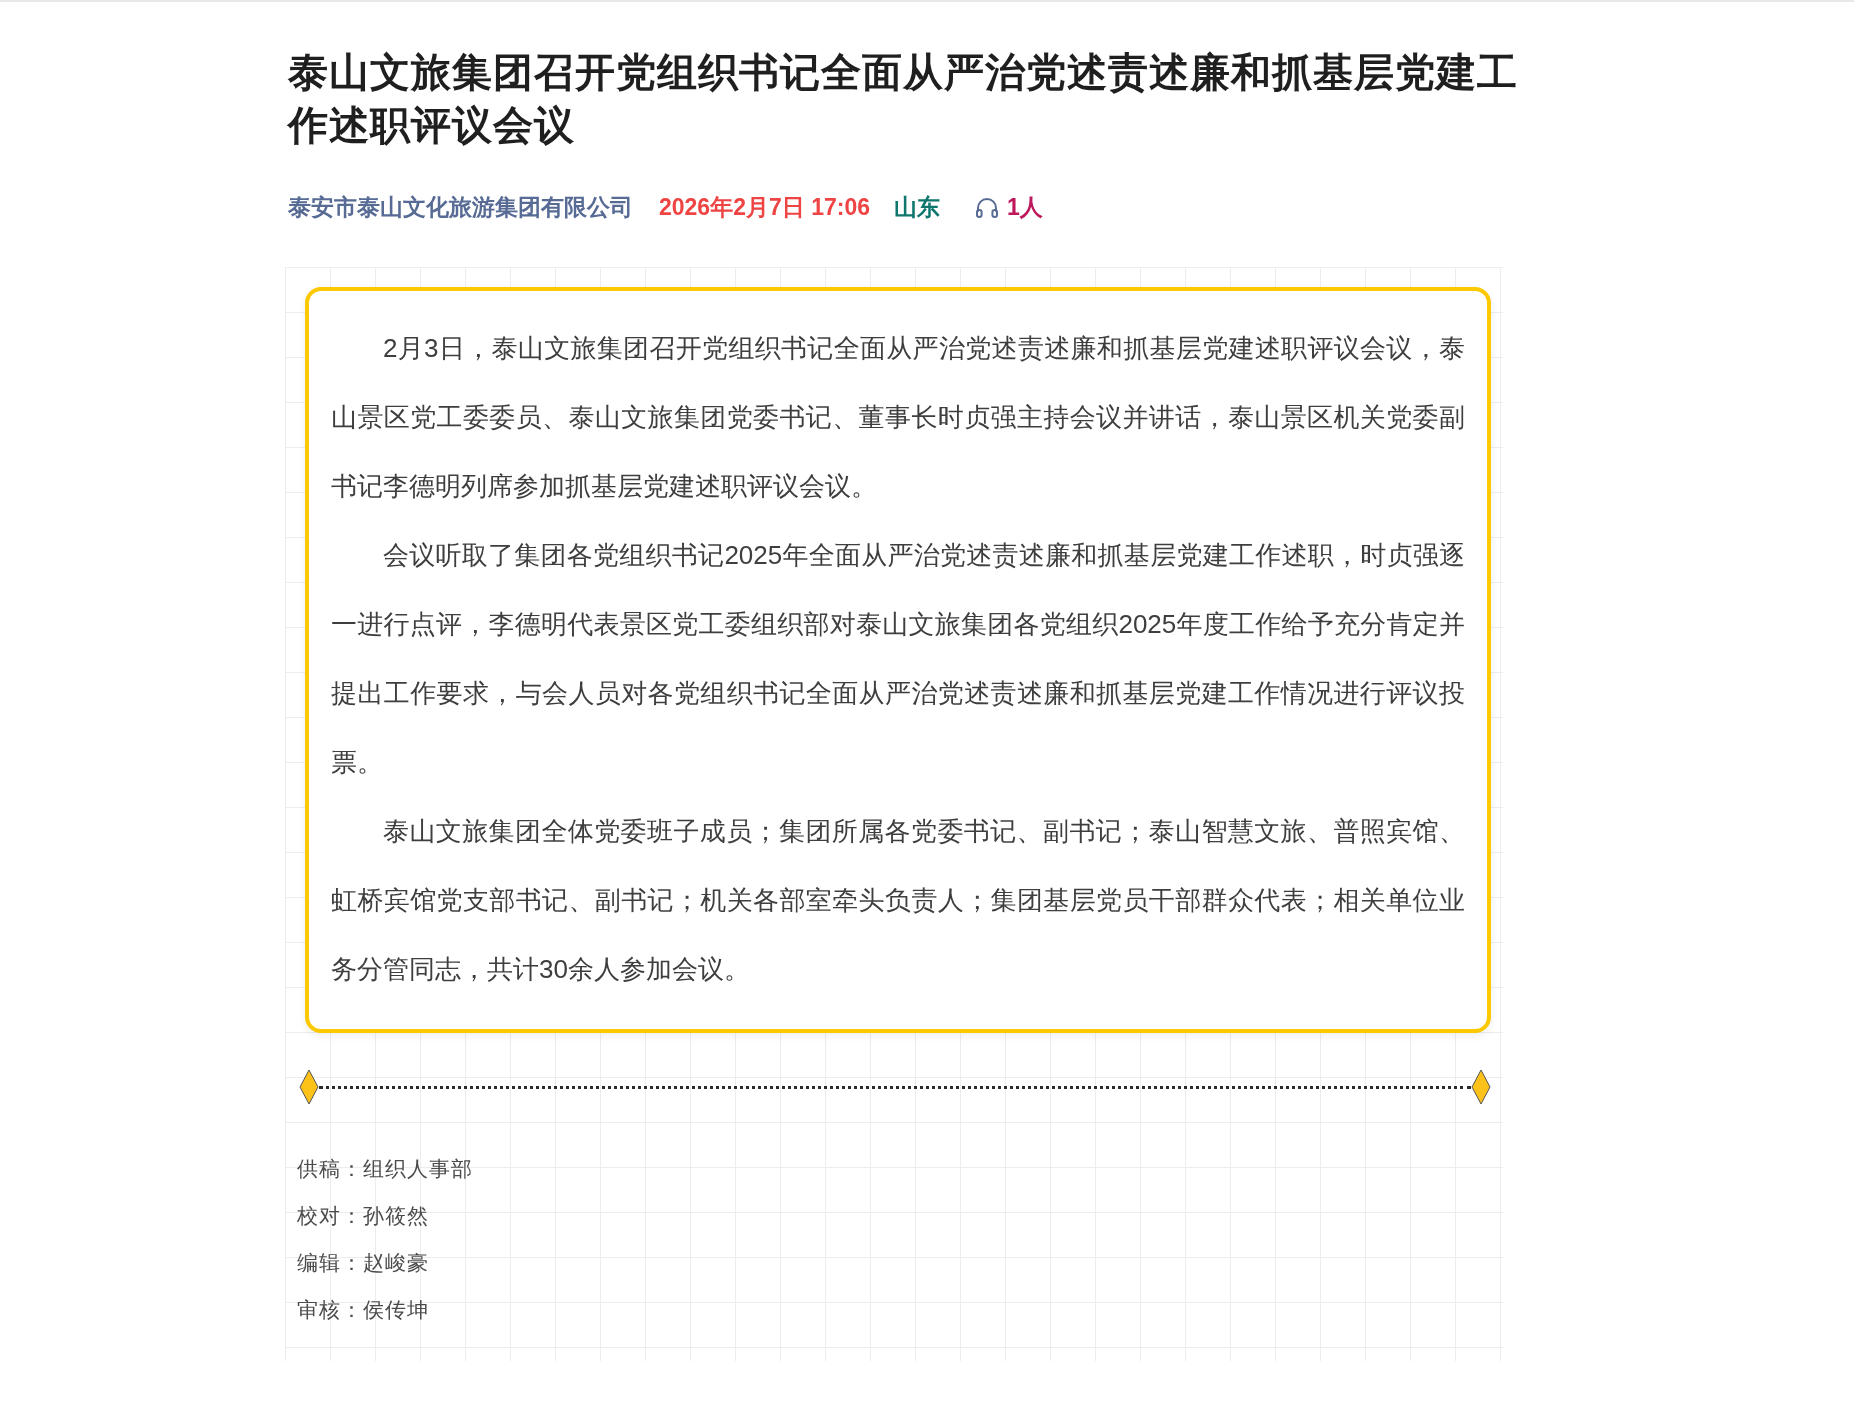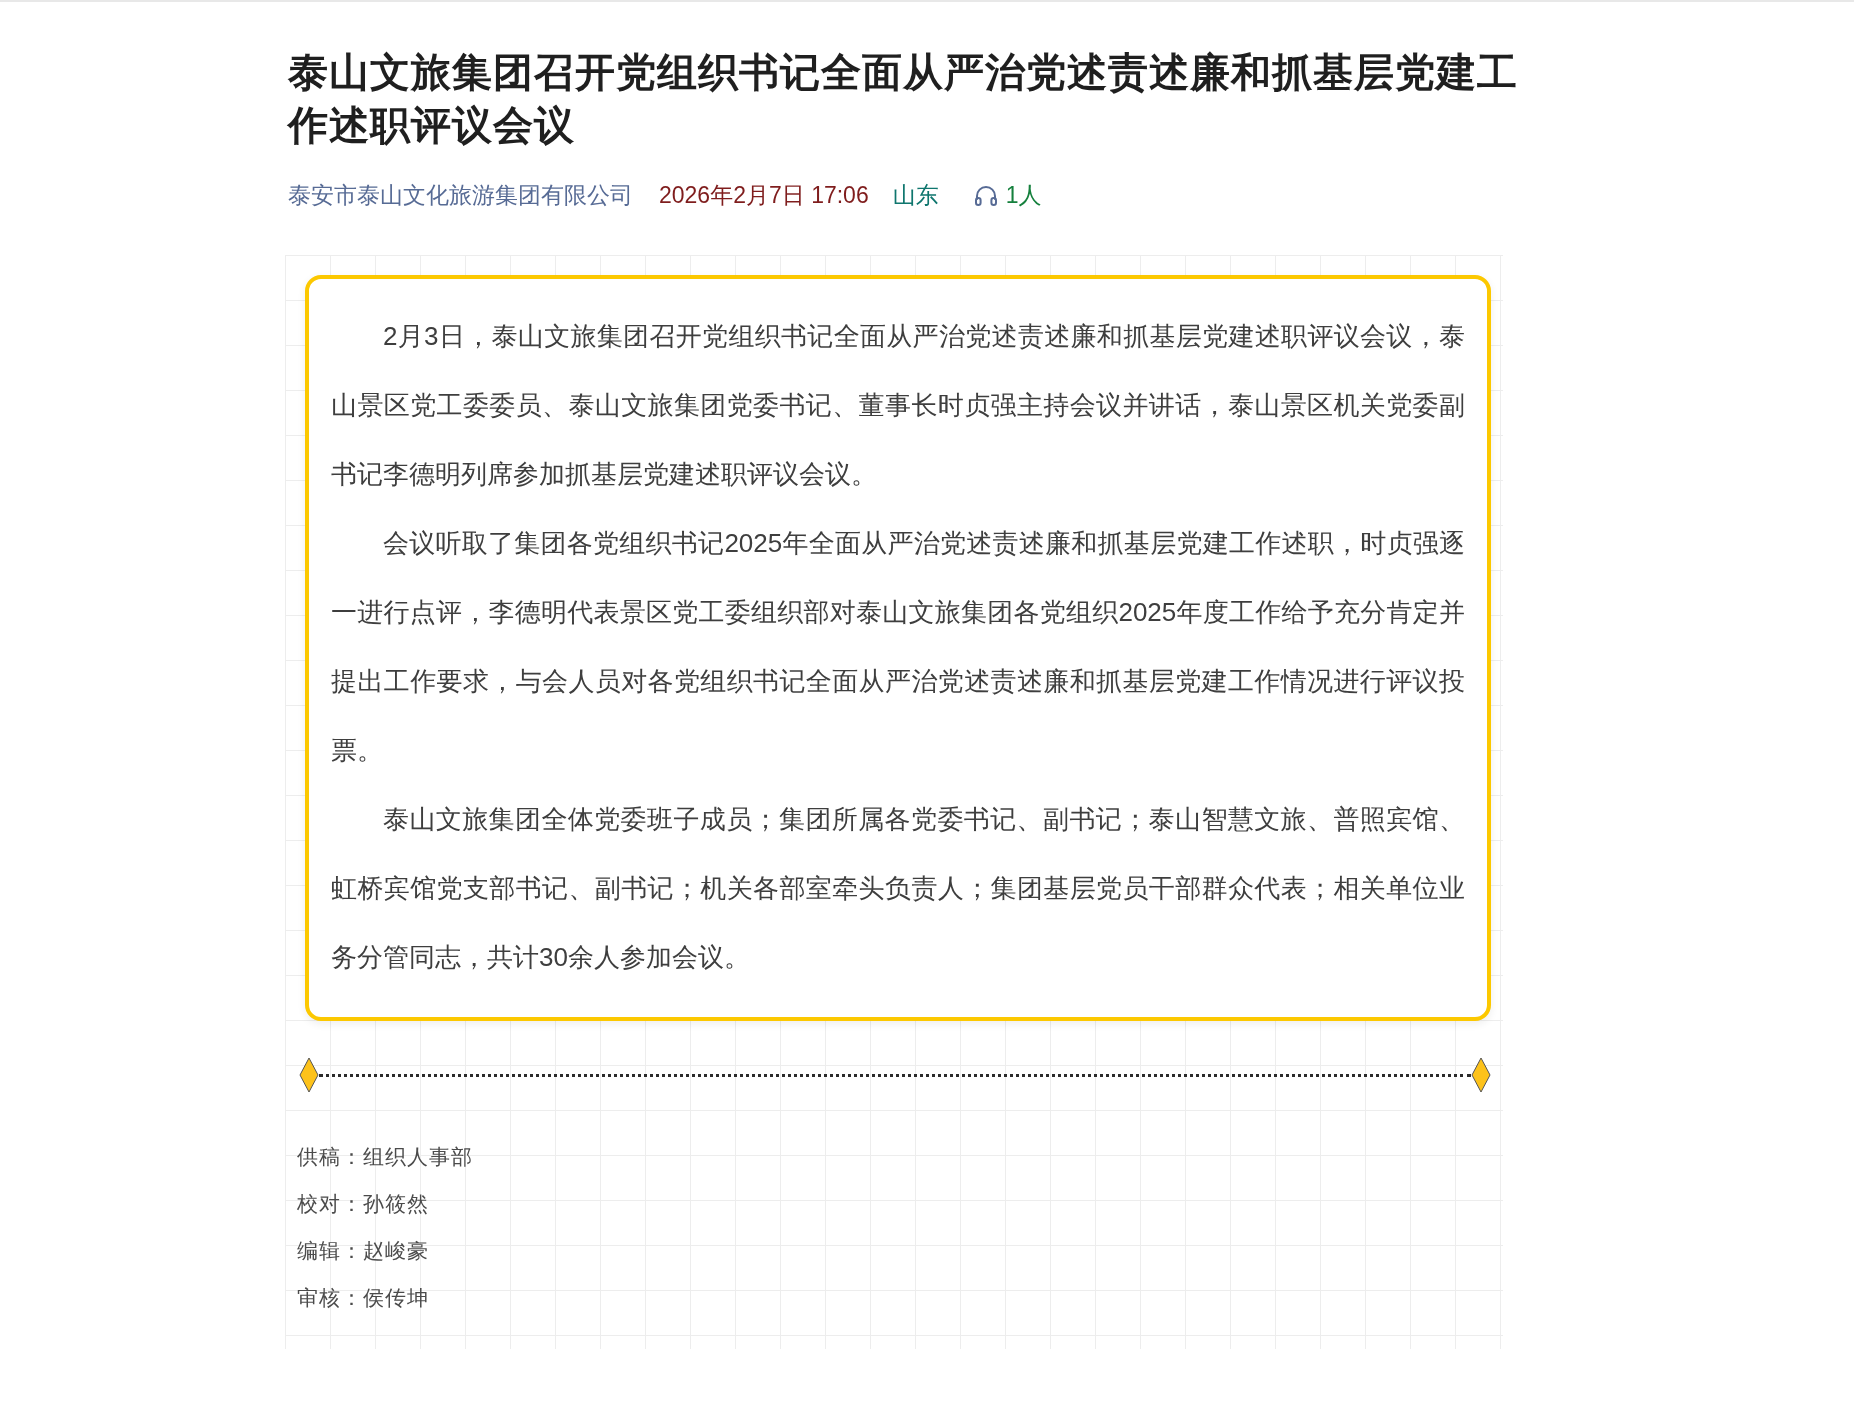--- a/index.html
+++ b/index.html
@@ -13,30 +13,31 @@
     background:#ffffff; border-top:2px solid #e8e8e8;
   }
   
   .header { padding:44px 0 0 288px; }
   .title {
     width:1250px;
     font-size:40px; font-weight:700; color:#1f1f1f;
     line-height:53px; letter-spacing:1px;
   }
   .meta-row {
-    margin-top:28px;
+    margin-top:40px;
     display:flex; align-items:flex-end;
     font-size:23px;
+    font-weight:bold;
   }
   .account-name { color:#576b95; cursor:pointer; }
-  .meta-date { color:#7f1d1d; margin-left:26px; }
+  .meta-date { color:#ef4444; margin-left:26px; }
   .meta-location { color:#0f766e; margin-left:24px; }
   .listen-group { display:flex; align-items:center; margin-left:34px; color:#576b95; }
   .listen-group svg { display:block; margin-right:7px; }
-  .listen-count { color:#15803d; }
+  .listen-count { color:#be185d; }
 
   
   .grid-section {
     margin:44px 0 0 285px;
     width:1218px;
     padding:20px 0 28px 0;
     background-image:
       linear-gradient(#ededed 1px, transparent 1px),
       linear-gradient(90deg, #ededed 1px, transparent 1px);
     background-size:45px 45px;

